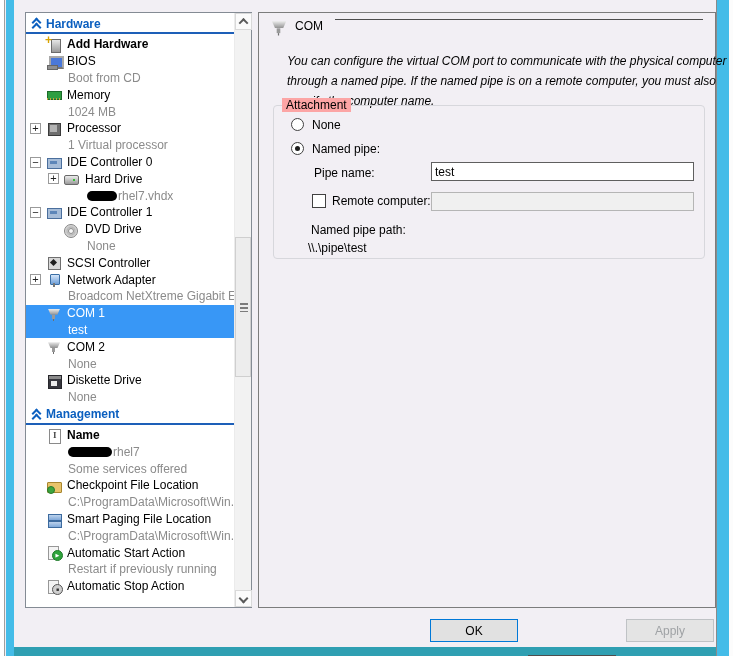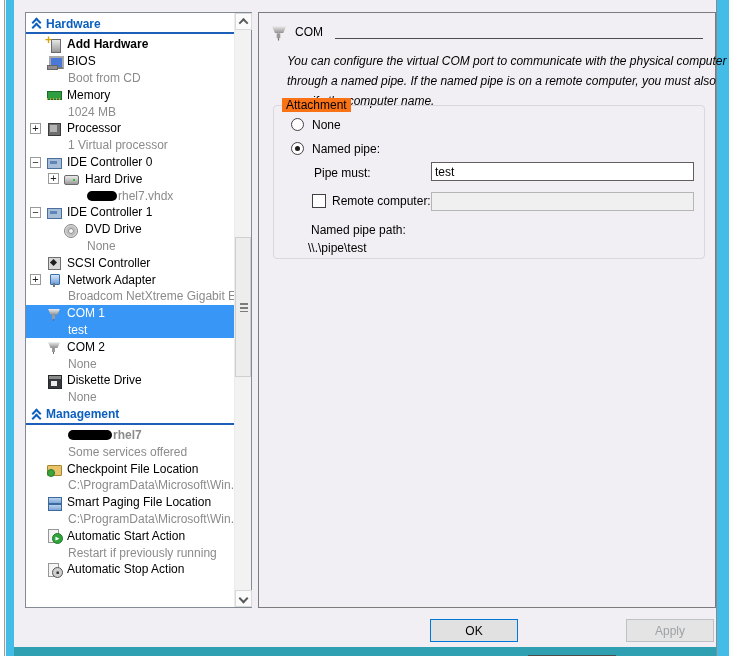--- a/index.html
+++ b/index.html
@@ -85,27 +85,27 @@
   .sb-btn{position:absolute;left:0;width:17px;height:17px;background:#fbfbfb;border:1px solid #d9d9d9;display:flex;align-items:center;justify-content:center;}
   .sb-btn.up{top:0;} .sb-btn.down{bottom:0;}
   .chev{width:7px;height:7px;border-top:2px solid #5a5a5a;border-left:2px solid #5a5a5a;}
   .up .chev{transform:rotate(45deg) translate(1px,1px);}
   .down .chev{transform:rotate(225deg) translate(0,0);}
   .sb-thumb{position:absolute;left:0;top:224px;width:16px;height:140px;background:#ededed;border:1px solid #cfcfcf;}
   .grip{position:absolute;left:4px;top:65px;width:8px;height:9px;background:repeating-linear-gradient(#7c7c7c 0 2px,transparent 2px 4px);}
 
   
   .panel{position:absolute;left:258px;top:12px;width:458px;height:596px;border:1px solid #7c7c7c;background:#f2eff4;}
-  .panel-head{position:absolute;left:12px;right:12px;top:6px;height:20px;display:flex;align-items:flex-end;}
+  .panel-head{position:absolute;left:12px;right:12px;top:6px;height:20px;display:flex;align-items:flex-start;}
   .panel-head .ic{position:relative;left:0;top:0;transform:scale(1.2);transform-origin:center;}
   .panel-title{margin-left:9px;}
   .head-rule{flex:1;height:1px;background:#4d4d4d;margin-left:12px;}
   .panel-desc{position:absolute;left:28px;top:38px;width:458px;line-height:20px;font-style:italic;}
   .fieldset{position:absolute;left:14px;top:92px;width:432px;height:154px;border:1px solid #d7d7dc;border-radius:4px;}
-  .legend{position:absolute;left:8px;top:-8px;background:#f97316;padding:0 4px;}
+  .legend{position:absolute;left:8px;top:-8px;background:#fca5a5;padding:0 4px;}
   .radio{position:absolute;width:13px;height:13px;border:1px solid #414141;border-radius:50%;background:#fff;}
   .radio.on::after{content:"";position:absolute;left:3px;top:3px;width:5px;height:5px;border-radius:50%;background:#1d1d1d;}
   .flabel{position:absolute;white-space:nowrap;}
   .checkbox{position:absolute;left:38px;top:88px;width:14px;height:14px;border:1px solid #414141;background:#fff;}
   .tb{position:absolute;left:157px;width:263px;height:19px;border:1px solid #5f5f5f;background:#fff;
       font-family:"Liberation Sans",sans-serif;font-size:12px;padding:0 3px;color:#000;}
   .tb:disabled,.tb.disabled{background:#f0f0f0;border:1px solid #b5b5b5;}
 
   
   .btn{position:absolute;top:619px;width:88px;height:23px;background:#e1e1e1;border:1px solid #5a5a5a;
@@ -220,20 +220,24 @@
       <div class="sb-row sub">None</div>
 
       <div class="sb-header">
         <span class="dchev">
             <i></i>
             <i></i>
           </span>
         <span class="lbl">Management</span>
       </div>
 
+      <div class="sb-row">
+        <span class="ic ic-name"></span>
+        <span class="lbl">Name</span>
+      </div>
       <div class="sb-row sub">
         <span class="redact w42"></span>
           <span>rhel7</span>
       </div>
 
       <div class="sb-row sub">Some services offered</div>
 
       <div class="sb-row">
         <span class="ic ic-checkpoint"></span>
         <span class="lbl">Checkpoint File Location</span>
@@ -283,21 +287,21 @@
 
     <div class="fieldset">
       <span class="legend">Attachment</span>
 
       <span class="radio" style="left:17px;top:12px;"></span>
       <span class="flabel" style="left:38px;top:12px;">None</span>
 
       <span class="radio on" style="left:17px;top:36px;"></span>
       <span class="flabel" style="left:38px;top:36px;">Named pipe:</span>
 
-      <span class="flabel" style="left:40px;top:60px;">Pipe must:</span>
+      <span class="flabel" style="left:40px;top:60px;">Pipe name:</span>
       <input class="tb" style="top: 56px;" value="test">
 
       <span class="checkbox"></span>
       <span class="flabel" style="left:58px;top:88px;text-align:right;">Remote computer:</span>
       <input class="tb disabled" style="top: 86px;" disabled="" value="">
 
       <span class="flabel" style="left:37px;top:117px;">Named pipe path:</span>
       <span class="flabel" style="left:34px;top:135px;">\\.\pipe\test</span>
     </div>
   </div>

